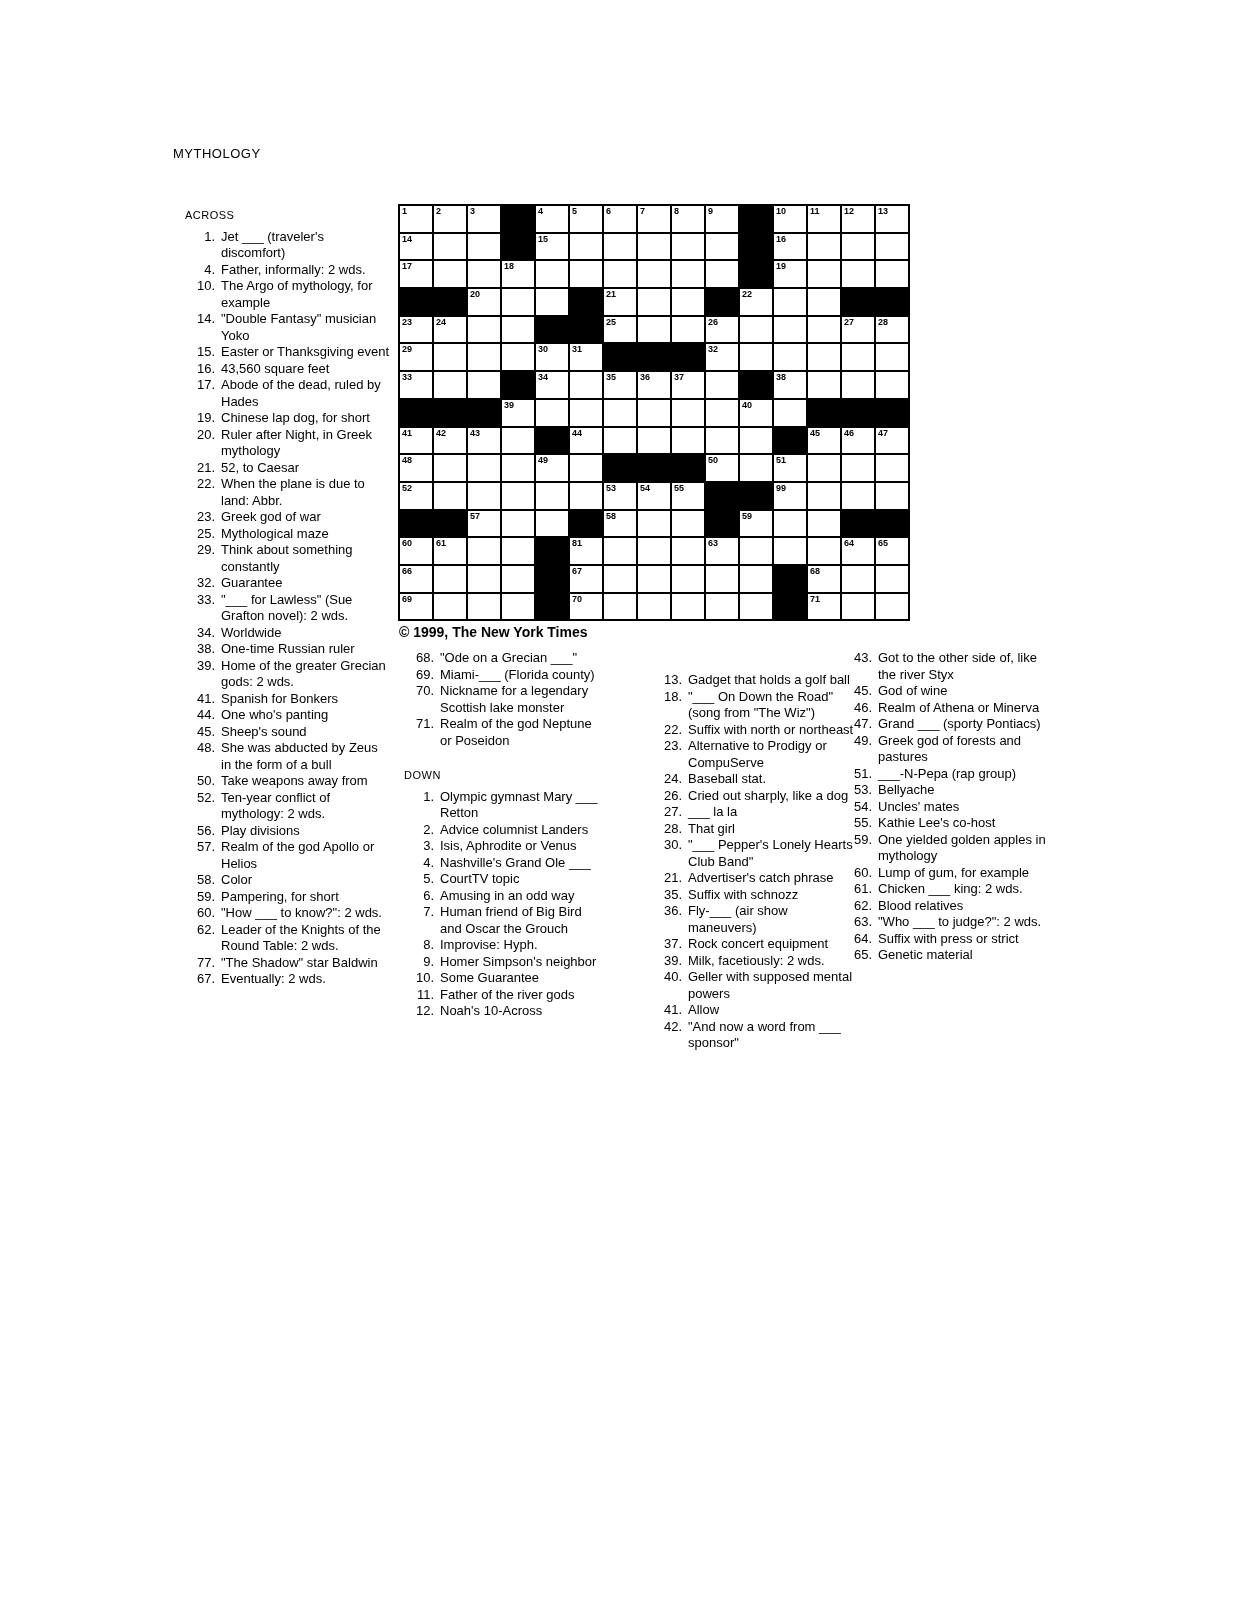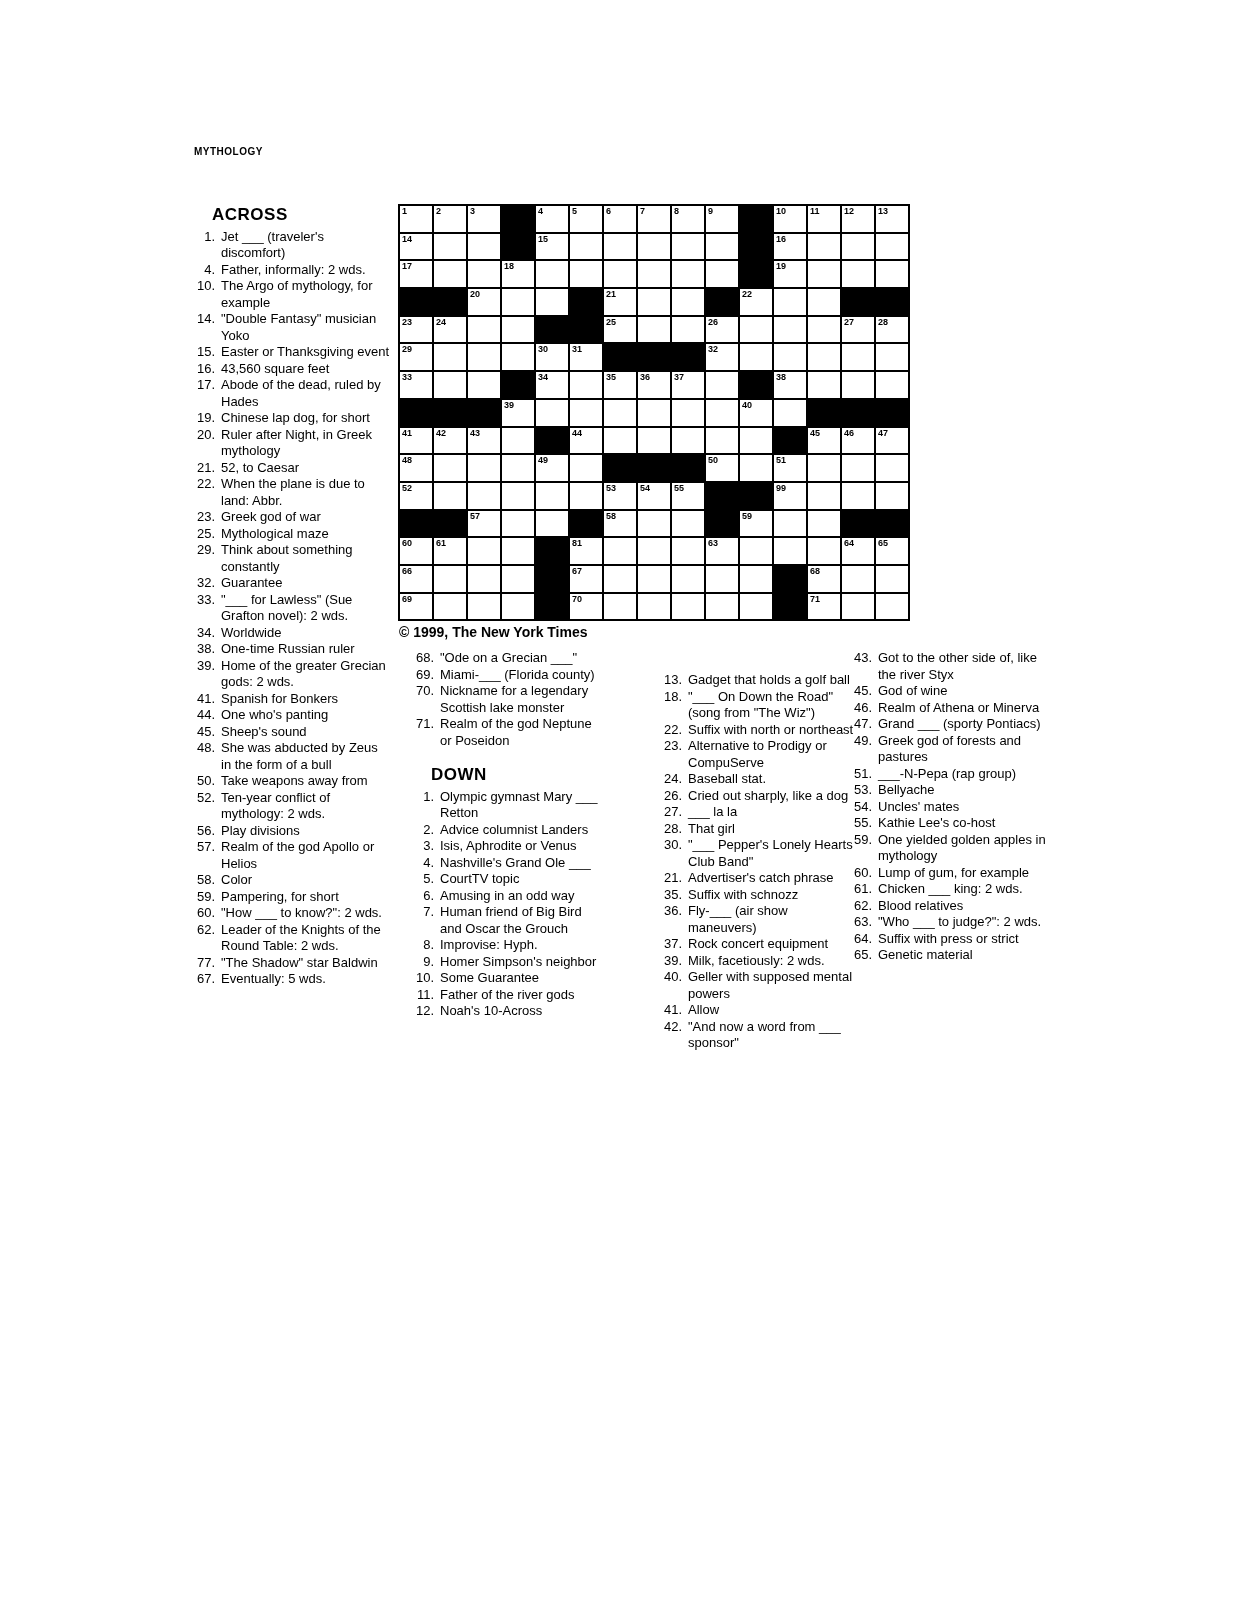--- a/index.html
+++ b/index.html
@@ -4,22 +4,22 @@
 <style>
   * { margin:0; padding:0; box-sizing:border-box; }
   html,body { background:#ffffff; }
   body {
     position:relative;
     width:1236px; height:1600px;
     font-family:"Liberation Sans", sans-serif;
     color:#000;
   }
   .title {
-    position:absolute; left:194px; top:146px;
-    font-size:10px; font-weight:bold; letter-spacing:0.5px;
+    position:absolute; left:173px; top:146px;
+    font-size:13px; font-weight:normal; letter-spacing:0.5px;
   }
   
   .grid {
     position:absolute; left:398px; top:204px;
     display:grid;
     grid-template-columns:repeat(15, 32px);
     grid-template-rows:repeat(15, 25.7px);
     gap:2px;
     background:#000;
     border:2px solid #000;
@@ -33,21 +33,21 @@
   .copyright {
     position:absolute; left:399px; top:624px;
     font-size:14px; font-weight:bold;
   }
   
   .col { position:absolute; font-size:13px; line-height:16.5px; }
   .col1 { left:185px; top:207px;  width:206px; }
   .col2 { left:404px; top:650px;  width:200px; }
   .col3 { left:652px; top:650px;  width:204px;margin-top:22px; }
   .col4 { left:842px; top:650px;  width:204px; }
-  .heading { font-size:17px; font-weight:bold; margin-bottom:5px; letter-spacing:0.5px;margin-left:27px; }
+  .heading { font-size:11px; font-weight:normal; margin-bottom:5px; letter-spacing:0.5px; }
   .down-heading { margin-top:18px; }
   ol.clues { list-style:none; }
   .clue { display:flex; }
   .cnum {
     flex:0 0 36px; width:36px; padding-right:6px;
     text-align:right; white-space:nowrap;
   }
   .ctext { flex:1; }
 </style>
 </head>
@@ -553,21 +553,21 @@
       <li class="clue">
         <span class="cnum">62.</span>
         <span class="ctext">Leader of the Knights of the Round Table: 2 wds.</span>
       </li>
       <li class="clue">
         <span class="cnum">77.</span>
         <span class="ctext">"The Shadow" star Baldwin</span>
       </li>
       <li class="clue">
         <span class="cnum">67.</span>
-        <span class="ctext">Eventually: 5 wds.</span>
+        <span class="ctext">Eventually: 2 wds.</span>
       </li>
     </ol>
 </div>
 
 <div class="col col2">
   <ol class="clues">
       <li class="clue">
         <span class="cnum">68.</span>
         <span class="ctext">"Ode on a Grecian ___"</span>
       </li>

